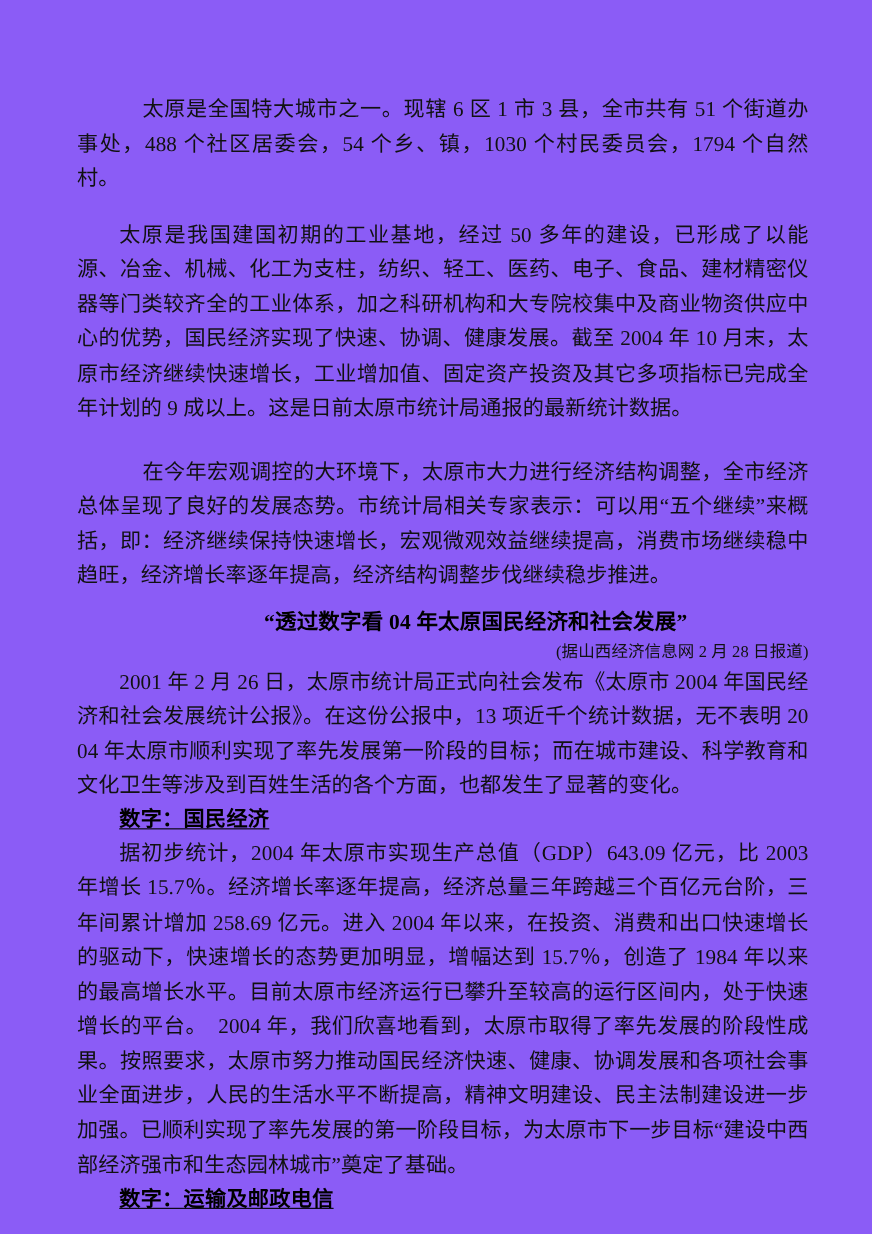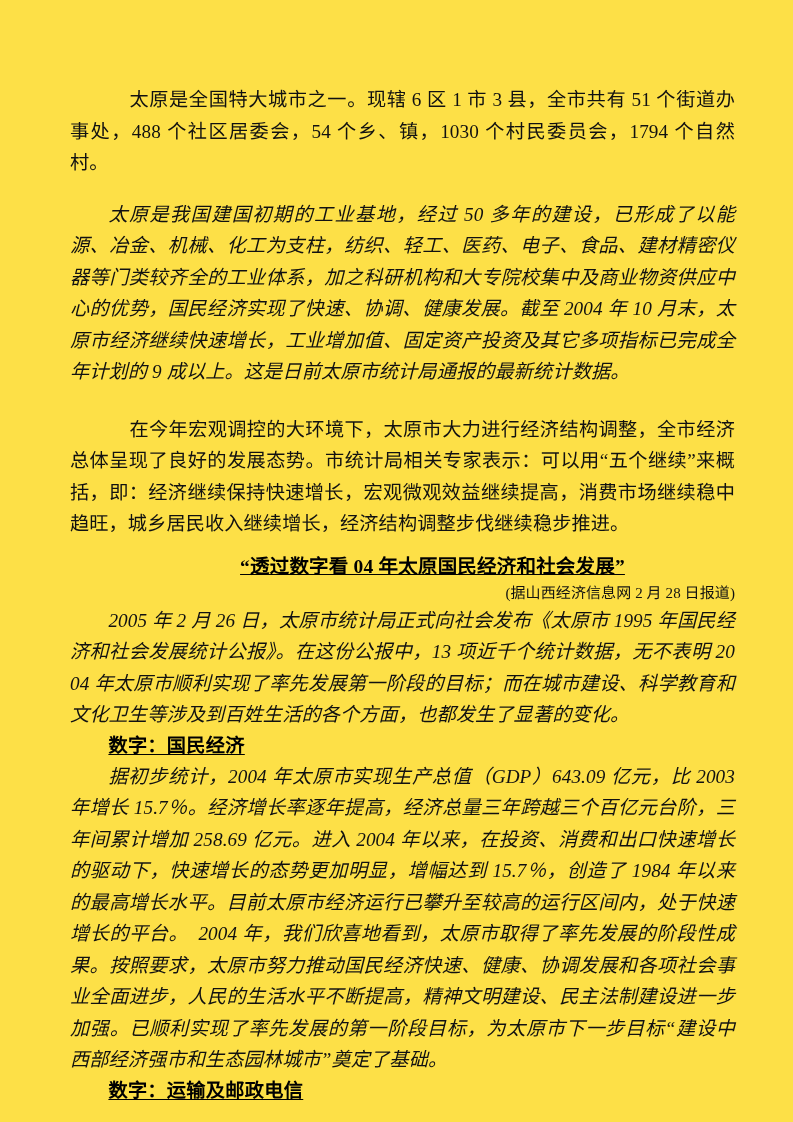--- a/index.html
+++ b/index.html
@@ -6,21 +6,21 @@
   html, body {
     margin: 0;
     padding: 0;
     background: #ffffff;
   }
 
   .page {
     position: relative;
     width: 793px;
     height: 1122px;
-    background: #fde047;
+    background: #8b5cf6;
     box-sizing: border-box;
     overflow: hidden;
     font-family: "Liberation Serif", "DejaVu Serif", serif;
     color: #000000;
   }
 
   .content {
     position: absolute;
     left: 70px;
     top: 84px;
@@ -32,21 +32,21 @@
     margin: 0;
     font-size: 19.2px;
     line-height: 31.5px;
     text-align: justify;
     text-justify: inter-ideograph;
     letter-spacing: 0.1px;
     word-break: break-all;
     color: #111111;
   }
 
-  .para.indent2 { text-indent: 2em; font-style: italic; }
+  .para.indent2 { text-indent: 2em; }
   .para.indent4 { text-indent: 3.1em; }
 
   .gap-sm { height: 12px; }
   .gap-md { height: 20px; }
   .gap-lg { height: 26px; }
 
   
   .section-heading {
     margin: 0;
     font-size: 21.5px;
@@ -60,21 +60,20 @@
   
   .subtitle {
     margin: 0;
     text-align: center;
     font-size: 19.5px;
     line-height: 29px;
     font-weight: bold;
     letter-spacing: 0.2px;
     padding-left: 60px;
     color: #000000;
-    text-decoration: underline;
   }
 
   
   .source-line {
     margin: 0;
     text-align: right;
     font-size: 15px;
     line-height: 24px;
     letter-spacing: 0.1px;
     color: #111111;
@@ -103,30 +102,30 @@
   <div class="content">
 
     <p class="para indent4">太原是全国特大城市之一。现辖 6 区 1 市 3 县，全市共有 51 个街道办事处，488 个社区居委会，54 个乡、镇，1030 个村民委员会，1794 个自然村。</p>
 
     <div class="gap-md"></div>
 
     <p class="para indent2">太原是我国建国初期的工业基地，经过 50 多年的建设，已形成了以能源、冶金、机械、化工为支柱，纺织、轻工、医药、电子、食品、建材精密仪器等门类较齐全的工业体系，加之科研机构和大专院校集中及商业物资供应中心的优势，国民经济实现了快速、协调、健康发展。截至 2004 年 10 月末，太原市经济继续快速增长，工业增加值、固定资产投资及其它多项指标已完成全年计划的 9 成以上。这是日前太原市统计局通报的最新统计数据。</p>
 
     <div class="gap-lg"></div>
 
-    <p class="para indent4">在今年宏观调控的大环境下，太原市大力进行经济结构调整，全市经济总体呈现了良好的发展态势。市统计局相关专家表示：可以用“五个继续”来概括，即：经济继续保持快速增长，宏观微观效益继续提高，消费市场继续稳中趋旺，城乡居民收入继续增长，经济结构调整步伐继续稳步推进。</p>
+    <p class="para indent4">在今年宏观调控的大环境下，太原市大力进行经济结构调整，全市经济总体呈现了良好的发展态势。市统计局相关专家表示：可以用“五个继续”来概括，即：经济继续保持快速增长，宏观微观效益继续提高，消费市场继续稳中趋旺，经济增长率逐年提高，经济结构调整步伐继续稳步推进。</p>
 
     <div class="gap-sm"></div>
 
 
     <p class="subtitle">“透过数字看 04 年太原国民经济和社会发展”</p>
 
     <p class="source-line">(据山西经济信息网 2 月 28 日报道)</p>
 
-    <p class="para indent2">2005 年 2 月 26 日，太原市统计局正式向社会发布《太原市 1995 年国民经济和社会发展统计公报》。在这份公报中，13 项近千个统计数据，无不表明 2004 年太原市顺利实现了率先发展第一阶段的目标；而在城市建设、科学教育和文化卫生等涉及到百姓生活的各个方面，也都发生了显著的变化。</p>
+    <p class="para indent2">2001 年 2 月 26 日，太原市统计局正式向社会发布《太原市 2004 年国民经济和社会发展统计公报》。在这份公报中，13 项近千个统计数据，无不表明 2004 年太原市顺利实现了率先发展第一阶段的目标；而在城市建设、科学教育和文化卫生等涉及到百姓生活的各个方面，也都发生了显著的变化。</p>
 
     <h3 class="sub-heading"><span>数字：国民经济</span></h3>
 
     <p class="para indent2">据初步统计，2004 年太原市实现生产总值（GDP）643.09 亿元，比 2003 年增长 15.7％。经济增长率逐年提高，经济总量三年跨越三个百亿元台阶，三年间累计增加 258.69 亿元。进入 2004 年以来，在投资、消费和出口快速增长的驱动下，快速增长的态势更加明显，增幅达到 15.7％，创造了 1984 年以来的最高增长水平。目前太原市经济运行已攀升至较高的运行区间内，处于快速增长的平台。　2004 年，我们欣喜地看到，太原市取得了率先发展的阶段性成果。按照要求，太原市努力推动国民经济快速、健康、协调发展和各项社会事业全面进步，人民的生活水平不断提高，精神文明建设、民主法制建设进一步加强。已顺利实现了率先发展的第一阶段目标，为太原市下一步目标“建设中西部经济强市和生态园林城市”奠定了基础。</p>
 
     <h3 class="sub-heading"><span>数字：运输及邮政电信</span></h3>
 
   </div>
 </div>
 

